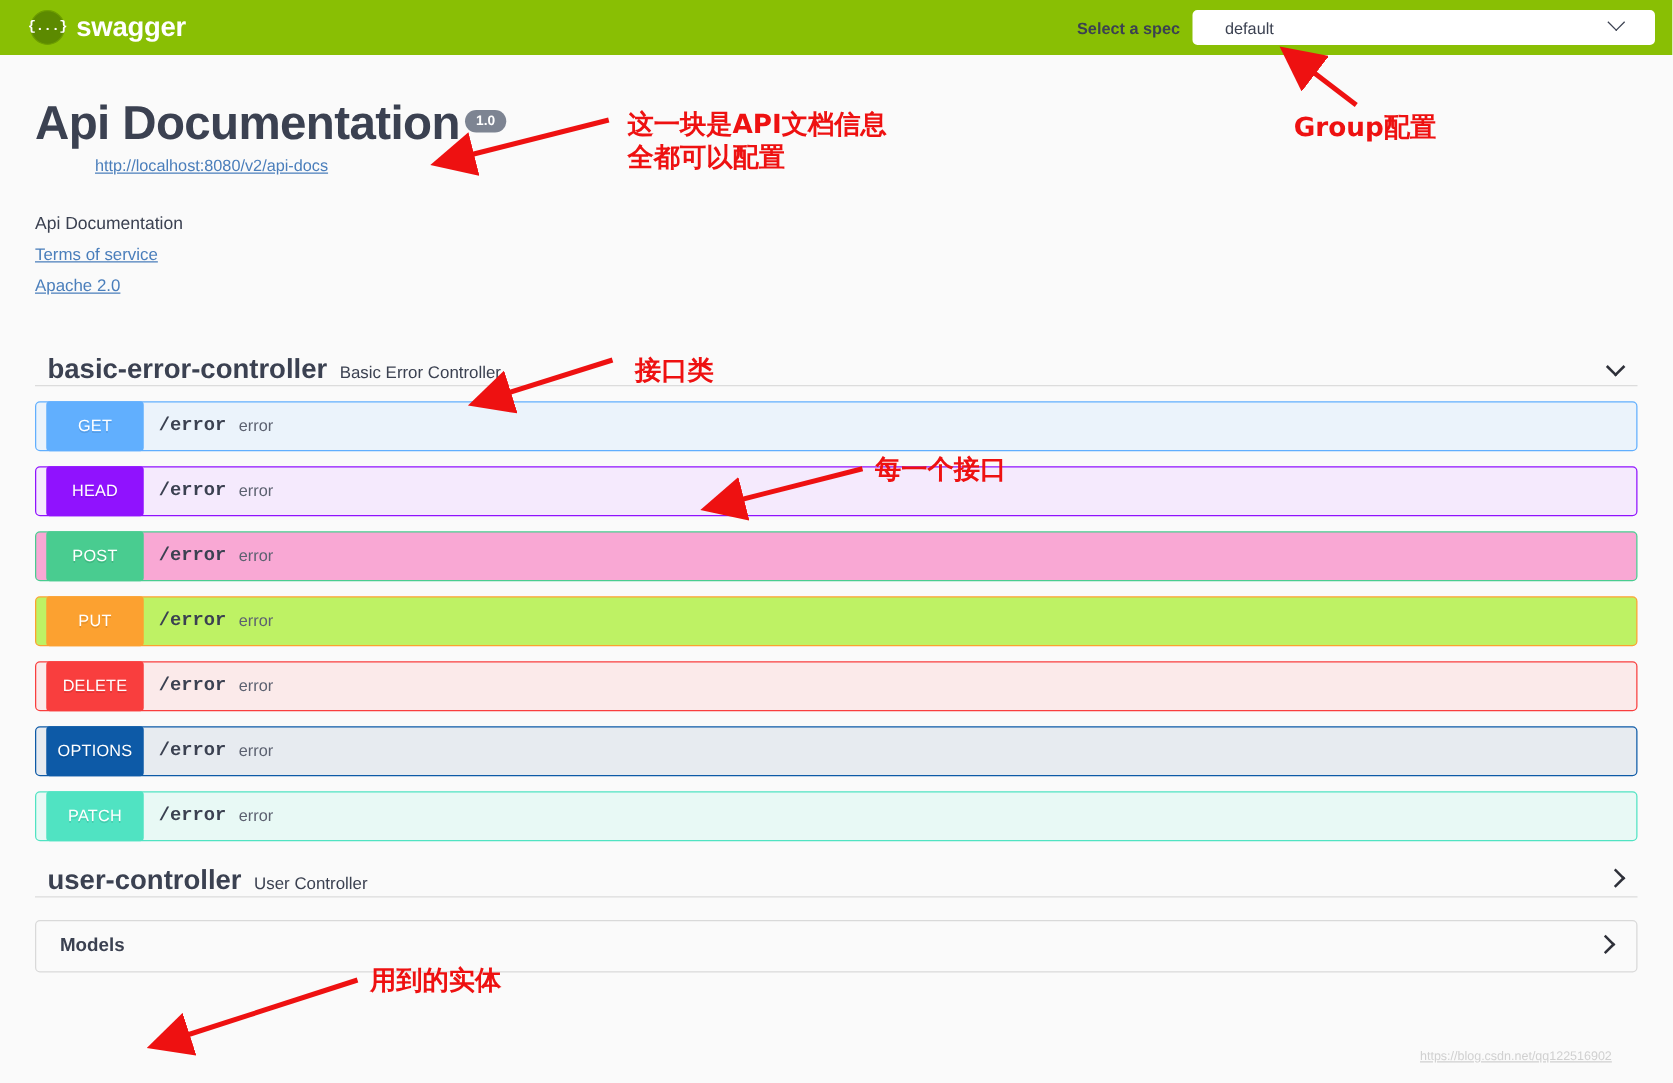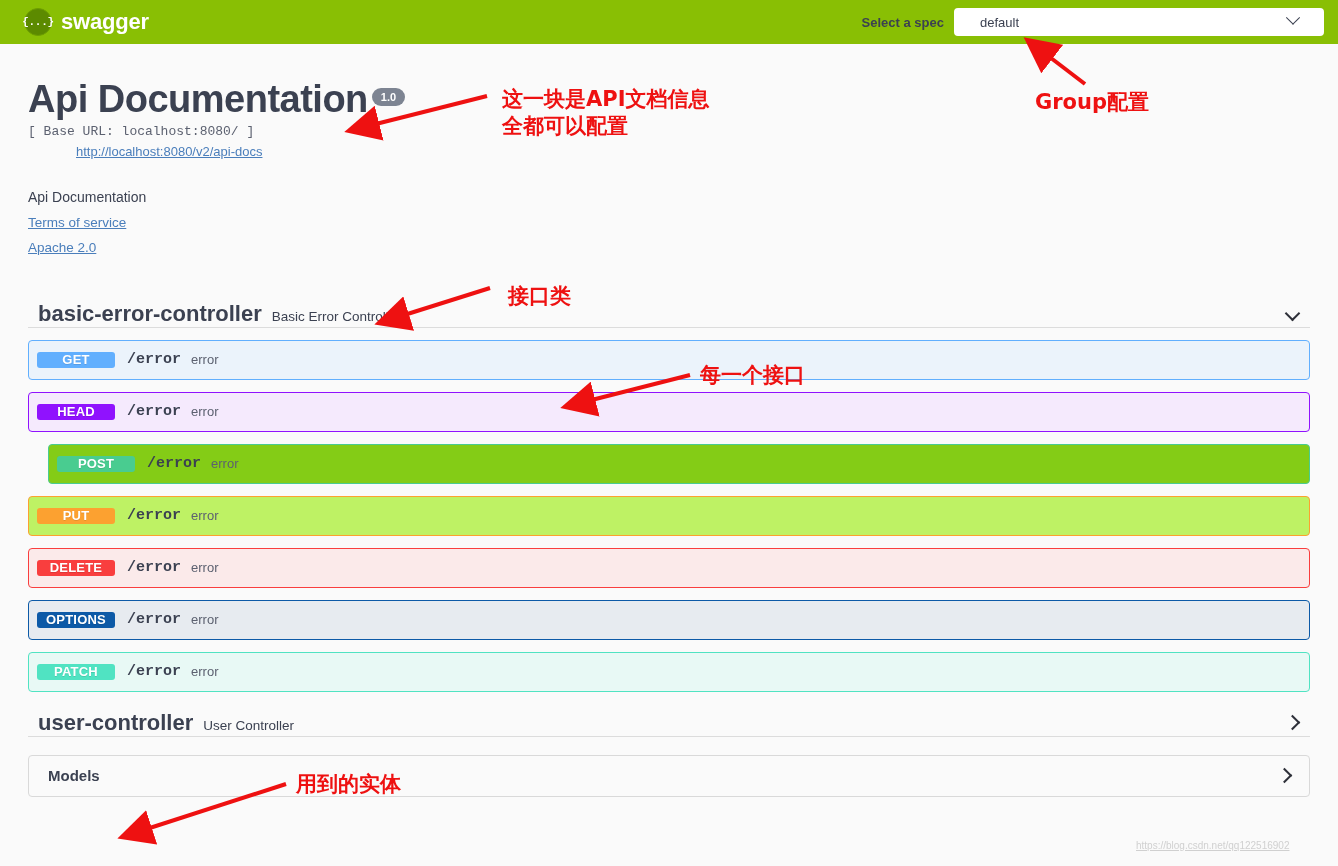--- a/index.html
+++ b/index.html
@@ -125,24 +125,24 @@
     display: flex; align-items: center;
     height: 40px;
     border-radius: 4px;
     border: 1px solid;
     margin-bottom: 12px;
     padding: 0 8px;
     cursor: pointer;
   }
   .op-method {
     width: 78px; min-width: 78px;
-    height: 16px;
+    height: 40px;
     border-radius: 3px;
     color: #ffffff;
-    font-size: 13px; font-weight: 700;
+    font-size: 13px; font-weight: 400;
     display: flex; align-items: center; justify-content: center;
     letter-spacing: 0.2px;
     text-shadow: 0 1px 0 rgba(0,0,0,0.10);
   }
   .op-path {
     font-family: "Liberation Mono", monospace;
     font-size: 15px; font-weight: 700; color: #3b4151;
     margin-left: 12px;
   }
   .op-summary {
@@ -205,21 +205,20 @@
   </div>
 </div>
 
 <div class="page">
 
   <div class="info-block">
     <div class="title-row">
       <h1 class="api-title">Api Documentation</h1>
       <span class="version-badge">1.0</span>
     </div>
-    <div class="base-url">[ Base URL: localhost:8080/ ]</div>
     <a class="docs-link" href="#">http://localhost:8080/v2/api-docs</a>
     <div class="desc">Api Documentation</div>
     <a class="info-link" href="#">Terms of service</a>
     <a class="info-link" href="#">Apache 2.0</a>
   </div>
 
   <div class="tag-section">
     <div class="tag-header">
       <span class="tag-name">basic-error-controller</span>
       <span class="tag-desc">Basic Error Controller</span>
@@ -230,21 +229,21 @@
       <div class="op" style="background:#ebf3fb;border-color:#61affe;">
         <span class="op-method" style="background:#61affe;">GET</span>
         <span class="op-path">/error</span>
         <span class="op-summary">error</span>
       </div>
       <div class="op" style="background:#f5eafd;border-color:#9012fe;">
         <span class="op-method" style="background:#9012fe;">HEAD</span>
         <span class="op-path">/error</span>
         <span class="op-summary">error</span>
       </div>
-      <div class="op" style="background:#84cc16;border-color:#49cc90;margin-left:20px;">
+      <div class="op" style="background:#f9a8d4;border-color:#49cc90;">
         <span class="op-method" style="background:#49cc90;">POST</span>
         <span class="op-path">/error</span>
         <span class="op-summary">error</span>
       </div>
       <div class="op" style="background:#bef264;border-color:#fca130;">
         <span class="op-method" style="background:#fca130;">PUT</span>
         <span class="op-path">/error</span>
         <span class="op-summary">error</span>
       </div>
       <div class="op" style="background:#fbeaea;border-color:#f93e3e;">

